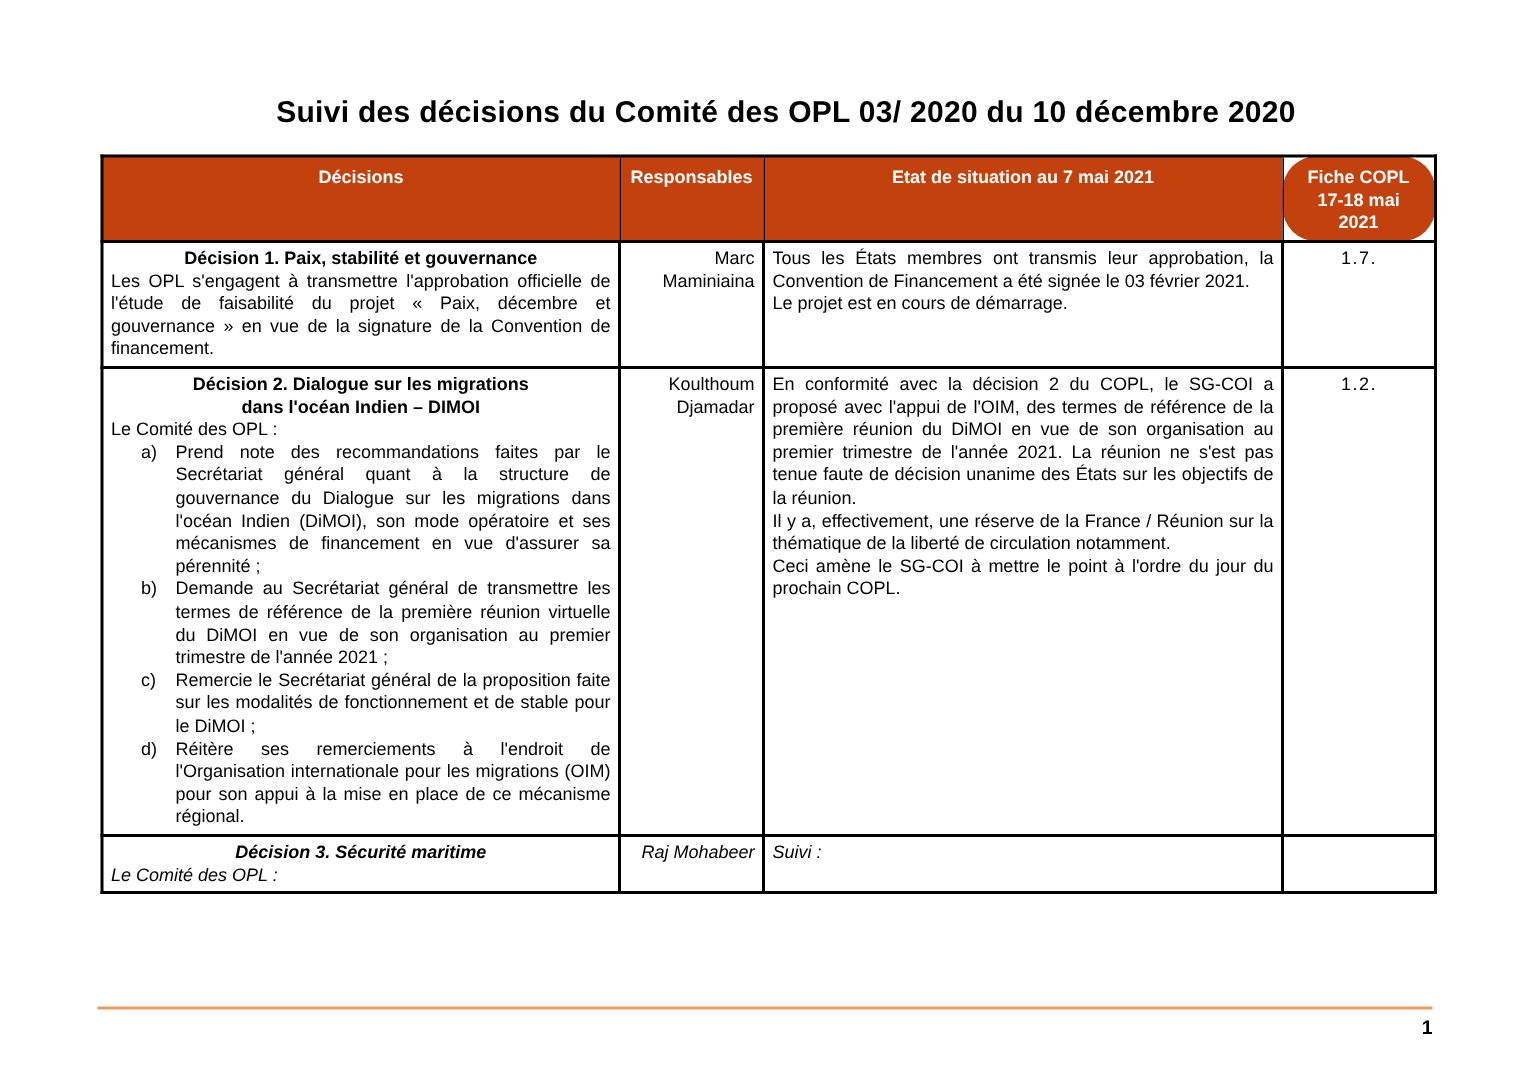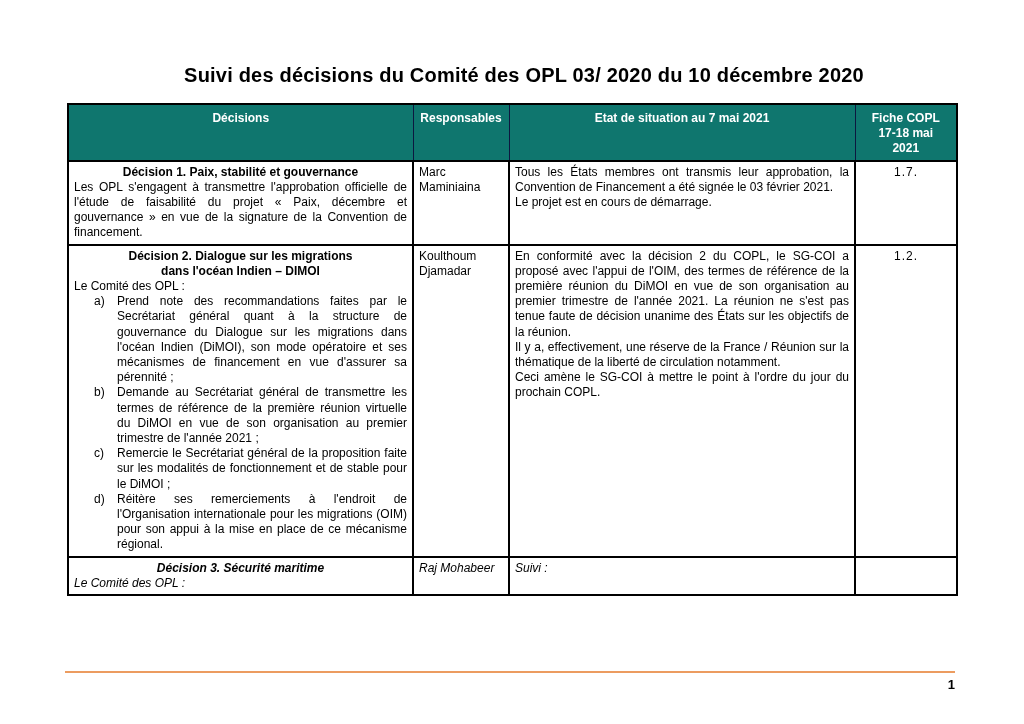--- a/index.html
+++ b/index.html
@@ -28,21 +28,21 @@
   }
   table.main-table td, table.main-table th {
     border: 2px solid #000;
     vertical-align: top;
     font-size: 12px;
     line-height: 15.2px;
     padding: 3px 5px;
   }
   
   tr.head-row th {
-    background: #0f766e;
+    background: #c2410c;
     color: #ffffff;
     font-weight: bold;
     text-align: center;
     border: 1px solid #0c1840;
     border-top: 2px solid #000;
     border-bottom: 2px solid #000;
     padding-top: 6px;
     height: 54px;
   }
   tr.head-row th:first-child { border-left: 2px solid #000; }
@@ -54,30 +54,30 @@
     color: #ED7D31;
     font-weight: bold;
     font-size: 17px;
     padding-top: 5px;
     vertical-align: top;
   }
   tr.r1 { height: 64px; }
   tr.r2 { height: 312px; }
   tr.r3 { height: 30px; font-style: italic; }
 
-  .pre   { white-space: pre-line; }
+  .pre   { white-space: pre-line; border-radius: 23px; }
   .just  { text-align: justify; }
 
   .dec-title {
     font-weight: bold;
     text-align: center;
     white-space: pre-line;
   }
   td.resp {
-    text-align: left;
+    text-align: right;
     padding-top: 4px;
   }
   td.etat1 { padding-top: 12px; }
   td.etat2 { vertical-align: middle; }
   td.etat3 { padding-top: 17px; }
   td.fiche {
     vertical-align: middle;
     text-align: center;
     font-size: 15px;
     letter-spacing: 1px;

